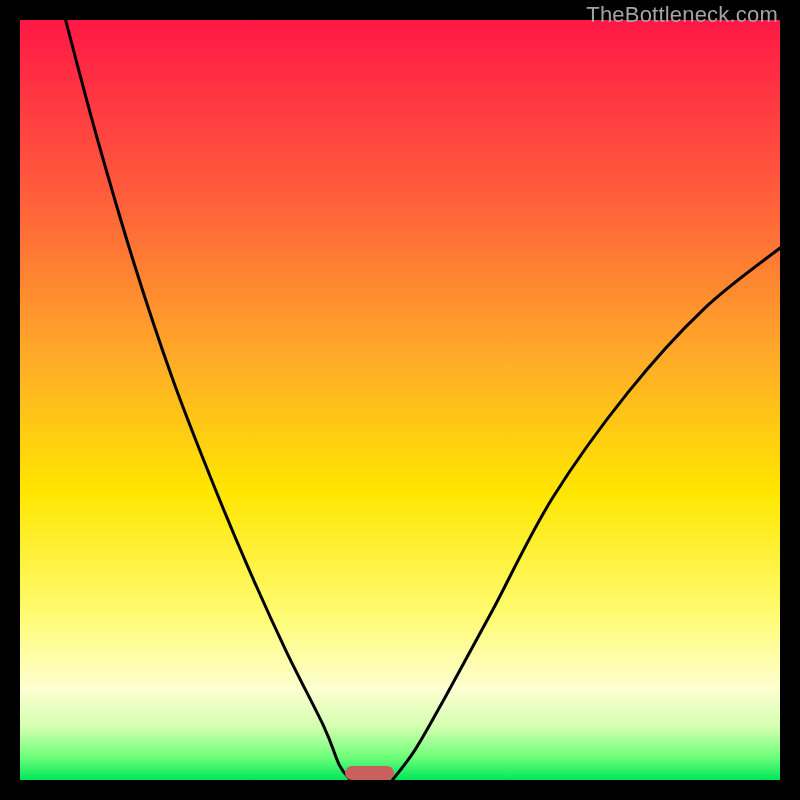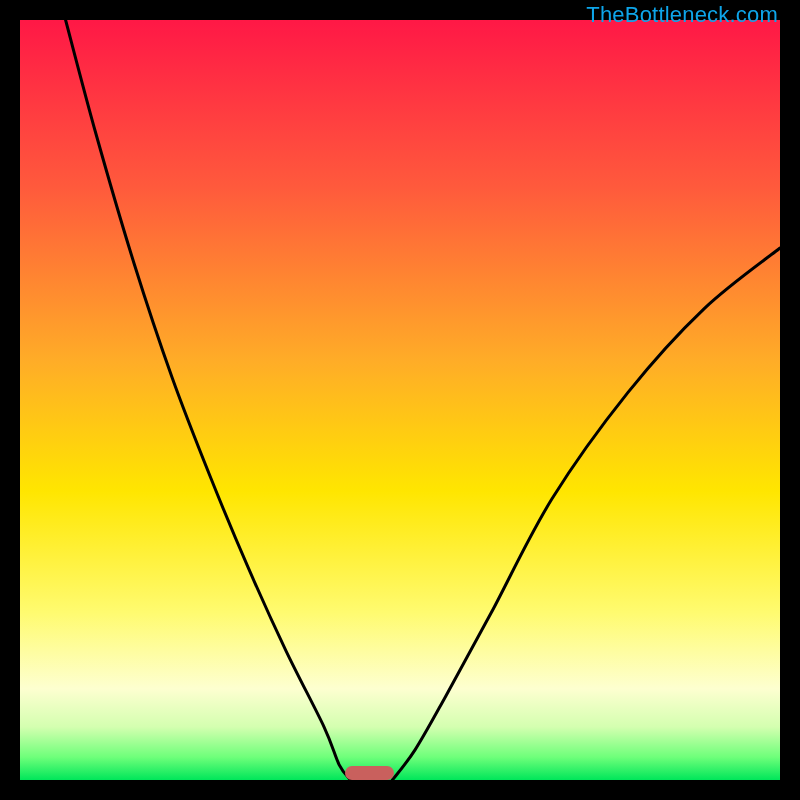--- a/index.html
+++ b/index.html
@@ -31,21 +31,21 @@
   .gradient-bg {
     position: absolute;
     inset: 0;
     width: 100%;
     height: 100%;
   }
   .watermark {
     position: absolute;
     top: 2px;
     right: 22px;
-    color: #0ea5e9;
+    color: #a3a3a3;
     font-size: 22px;
     letter-spacing: 0.2px;
     font-weight: 400;
   }
   .curve-svg {
     position: absolute;
     inset: 0;
     width: 100%;
     height: 100%;
   }

